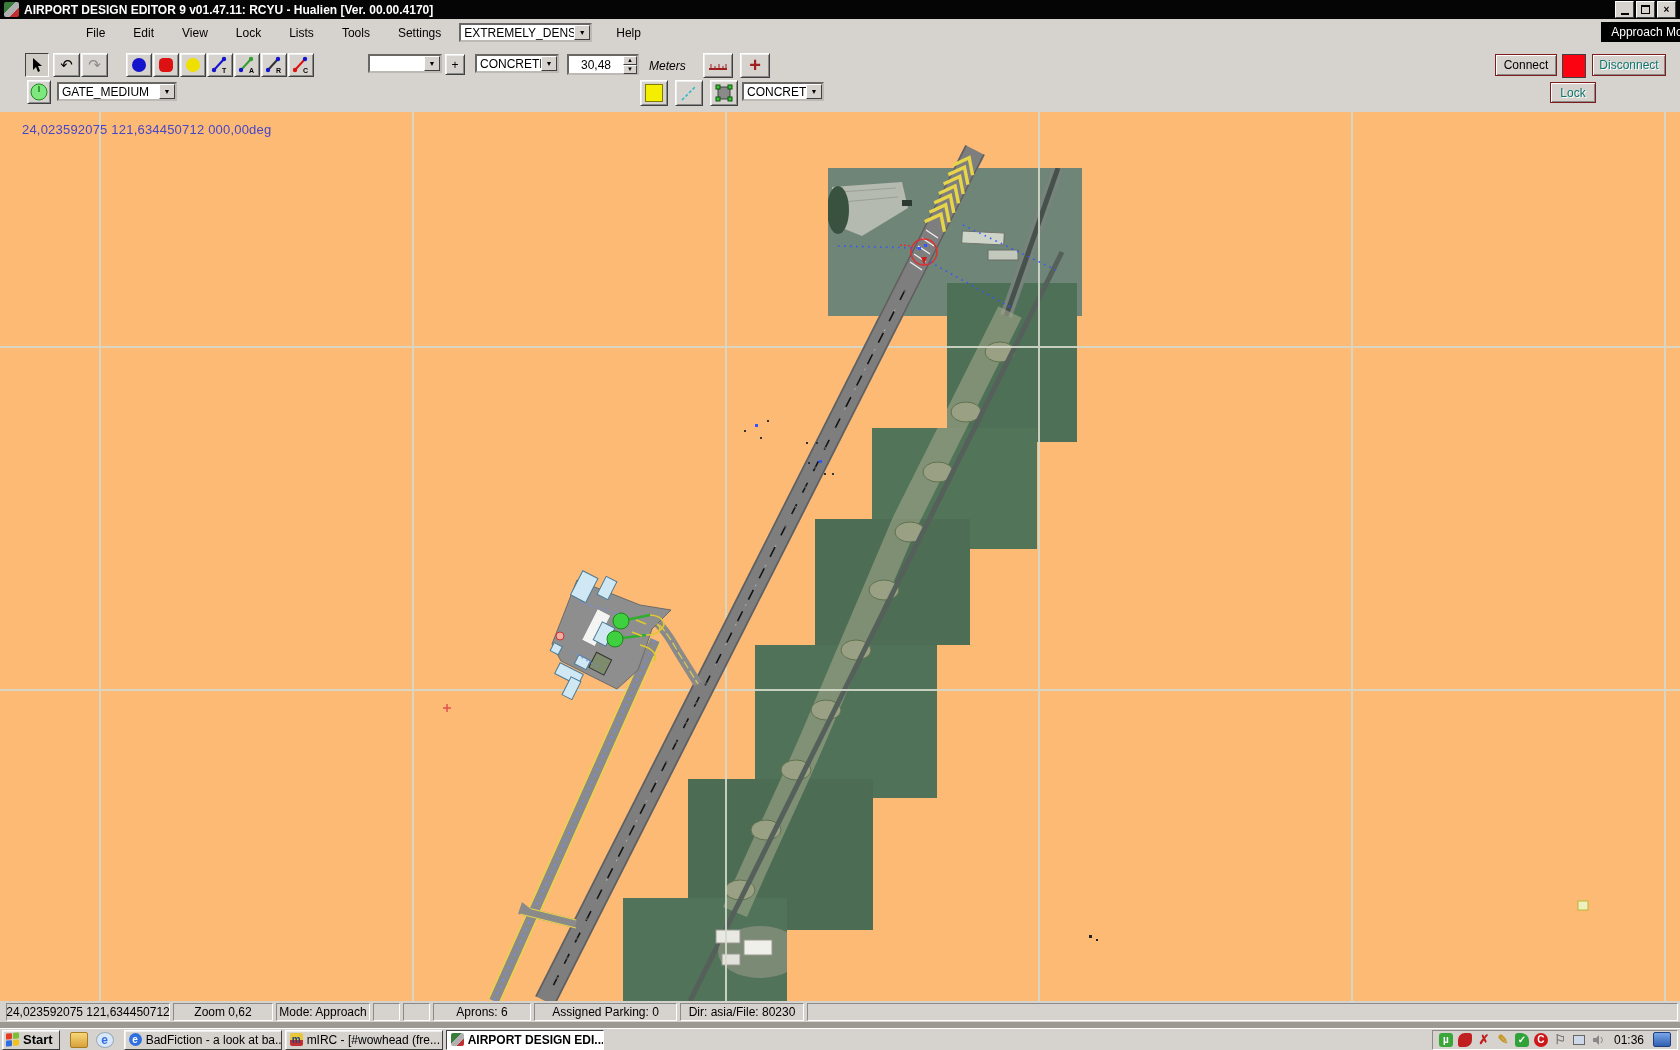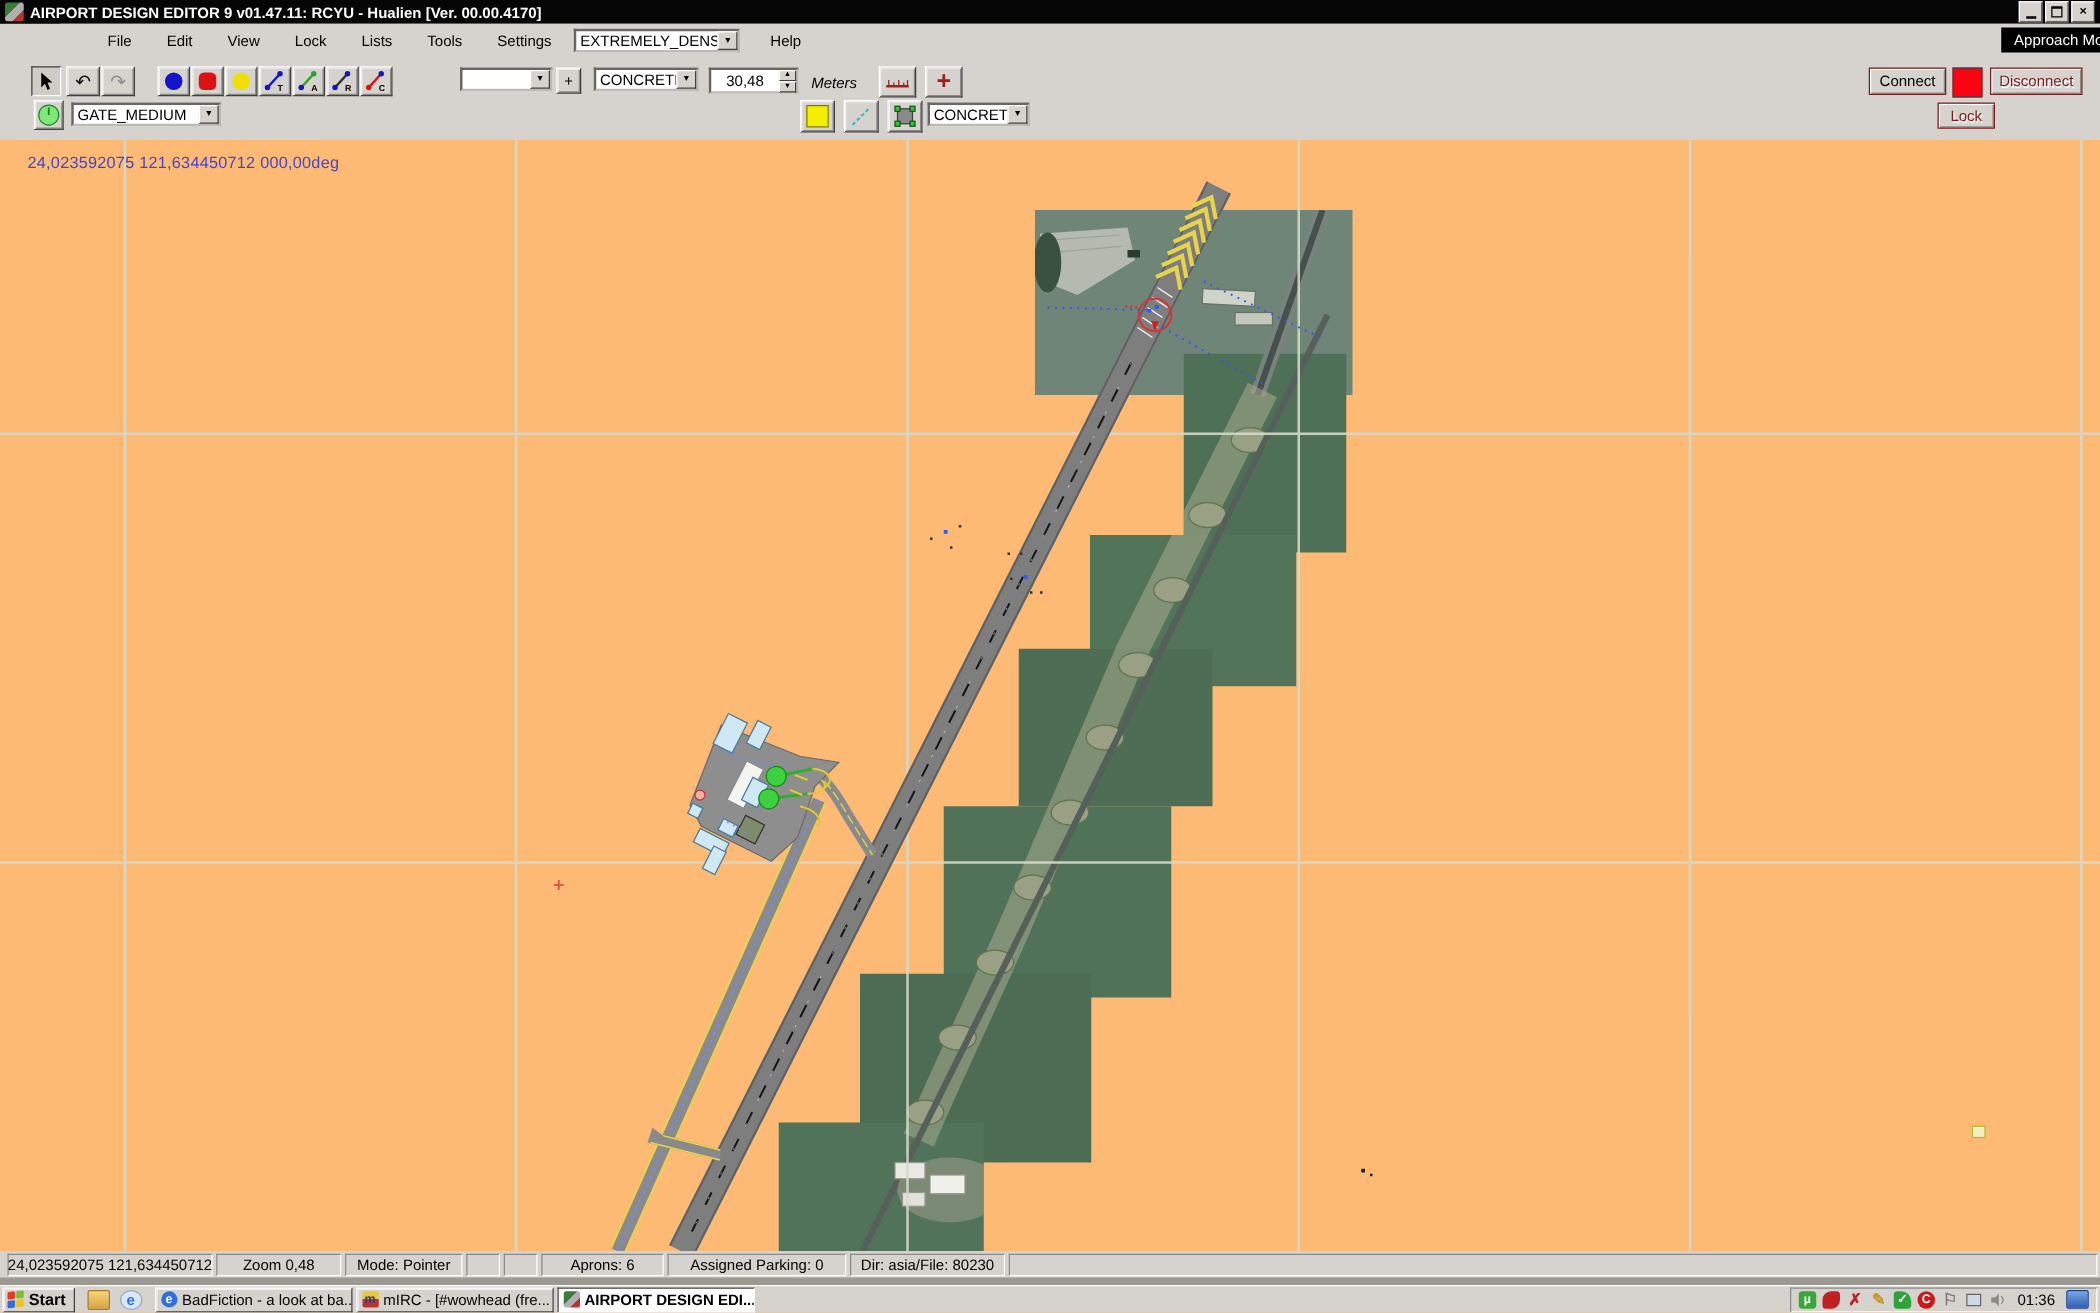--- a/index.html
+++ b/index.html
@@ -38,21 +38,21 @@
   .lineicon{display:block;}
   .spin{background:#fff;border:2px inset #bdbab5;height:21px;display:flex;align-items:center;box-sizing:border-box;}
   .spin .sval{flex:1;text-align:center;}
   .spin .sarr{width:14px;height:100%;display:flex;flex-direction:column;}
   .spin .sarr span{flex:1;background:#d6d3ce;border:1px solid;border-color:#fff #404040 #404040 #fff;
         font-size:6px;line-height:7px;text-align:center;box-sizing:border-box;}
   .tlabel{position:absolute;font-size:12px;font-style:italic;}
   .pushbtn{position:absolute;background:#d6d3ce;border:1px solid #7f1d1d;
         box-shadow:inset 1px 1px 0 #fff,inset -1px -1px 0 #8a8a8a;
         display:flex;align-items:center;justify-content:center;font-size:12px;box-sizing:border-box;}
-  .pushbtn.disabled{color:#7f1d1d;text-shadow:1px 1px 0 #fff;}
+  .pushbtn.disabled{color:#0f766e;text-shadow:1px 1px 0 #fff;}
   
   .canvas{position:absolute;left:0;top:112px;width:1680px;height:889px;background:#fdba74;overflow:hidden;}
   .coords-overlay{position:absolute;left:22px;top:10px;color:#4646c8;font-size:13px;letter-spacing:.2px;}
   
   .statusbar{position:absolute;left:0;top:1001px;width:1680px;height:21px;background:#d6d3ce;
              display:flex;align-items:stretch;padding:2px 2px 1px 6px;box-sizing:border-box;gap:3px;}
   .scell{border:1px solid;border-color:#8a8a8a #fff #fff #8a8a8a;display:flex;align-items:center;
          justify-content:center;font-size:12px;white-space:nowrap;box-sizing:border-box;}
   .bottomedge{position:absolute;left:0;top:1022px;width:1680px;height:6px;background:#9c9992;}
   
@@ -434,22 +434,22 @@
           <line x1="447" y1="592" x2="447" y2="600"></line>
       </g>
       <rect x="1578" y="789" width="10" height="9" fill="#f0efc0" stroke="#b8b832"></rect>
     </g>
   </svg>
   <div class="coords-overlay">24,023592075   121,634450712 000,00deg</div>
 </div>
 
 <div class="statusbar">
   <span class="scell" style="width:164px;">24,023592075   121,634450712</span>
-  <span class="scell" style="width:100px;">Zoom 0,48</span>
-  <span class="scell" style="width:94px;">Mode: Pointer</span>
+  <span class="scell" style="width:100px;">Zoom 0,62</span>
+  <span class="scell" style="width:94px;">Mode: Approach</span>
   <span class="scell" style="width:27px;"></span>
   <span class="scell" style="width:27px;"></span>
   <span class="scell" style="width:98px;">Aprons: 6</span>
   <span class="scell" style="width:143px;">Assigned Parking: 0</span>
   <span class="scell" style="width:124px;">Dir: asia/File: 80230</span>
   <span class="scell" style="flex:1;"></span>
 </div>
 <div class="bottomedge"></div>
 
 <div class="taskbar">

